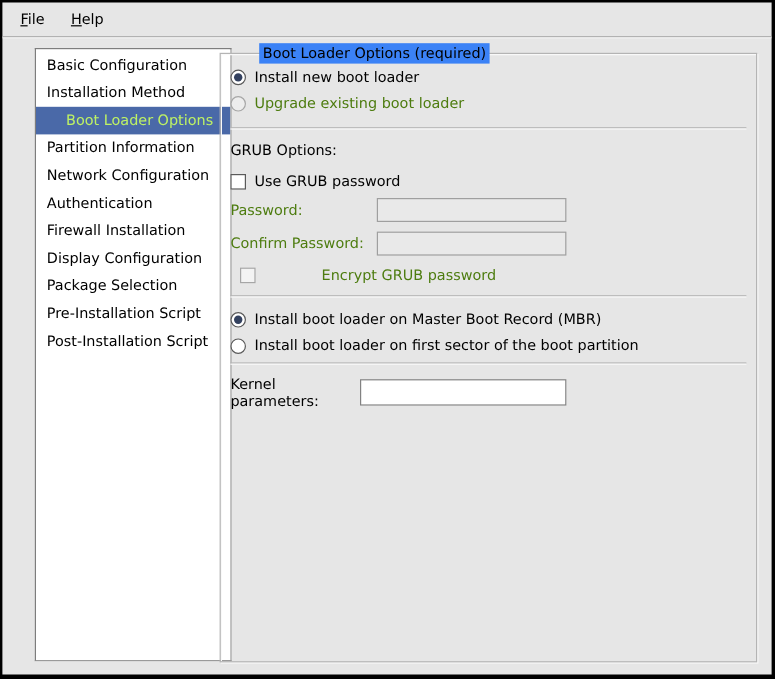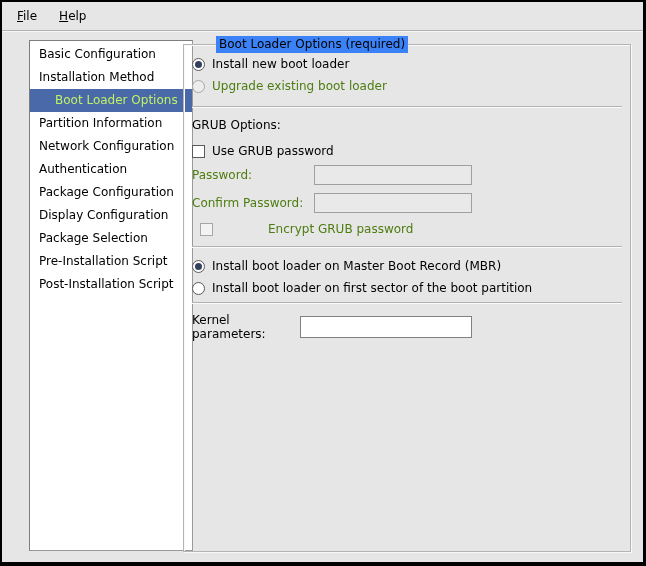--- a/index.html
+++ b/index.html
@@ -83,21 +83,21 @@
     <div class="menu-item"><span class="accel">H</span><span>elp</span></div>
   </div>
 
   <div class="sidebar">
     <div class="side-item">Basic Configuration</div>
     <div class="side-item">Installation Method</div>
     <div class="side-item selected">Boot Loader Options</div>
     <div class="side-item">Partition Information</div>
     <div class="side-item">Network Configuration</div>
     <div class="side-item">Authentication</div>
-    <div class="side-item">Package Configuration</div>
+    <div class="side-item">Firewall Installation</div>
     <div class="side-item">Display Configuration</div>
     <div class="side-item">Package Selection</div>
     <div class="side-item">Pre-Installation Script</div>
     <div class="side-item">Post-Installation Script</div>
   </div>
 
   <div class="frame">
     <div class="legend">Boot Loader Options (required)</div>
     <div class="frame-content">
 

